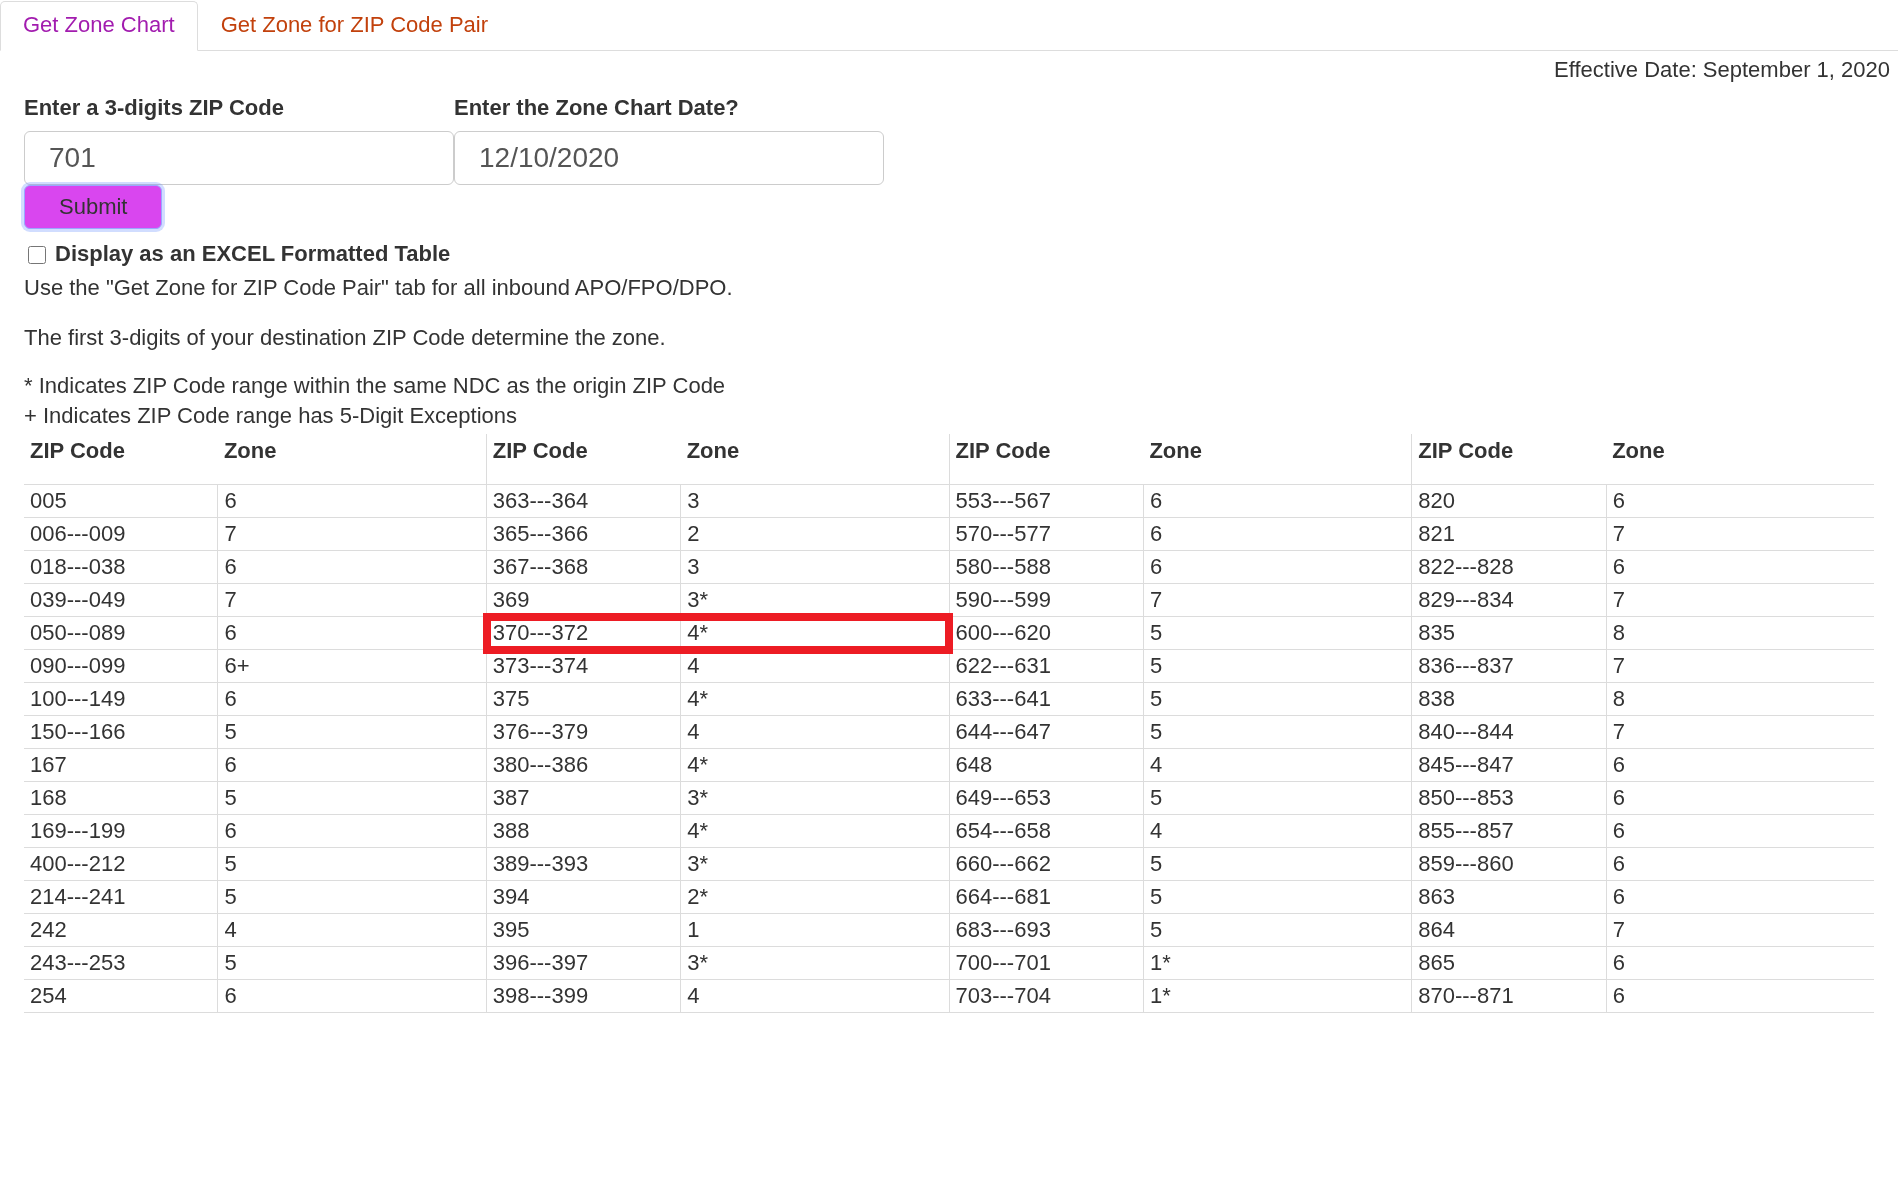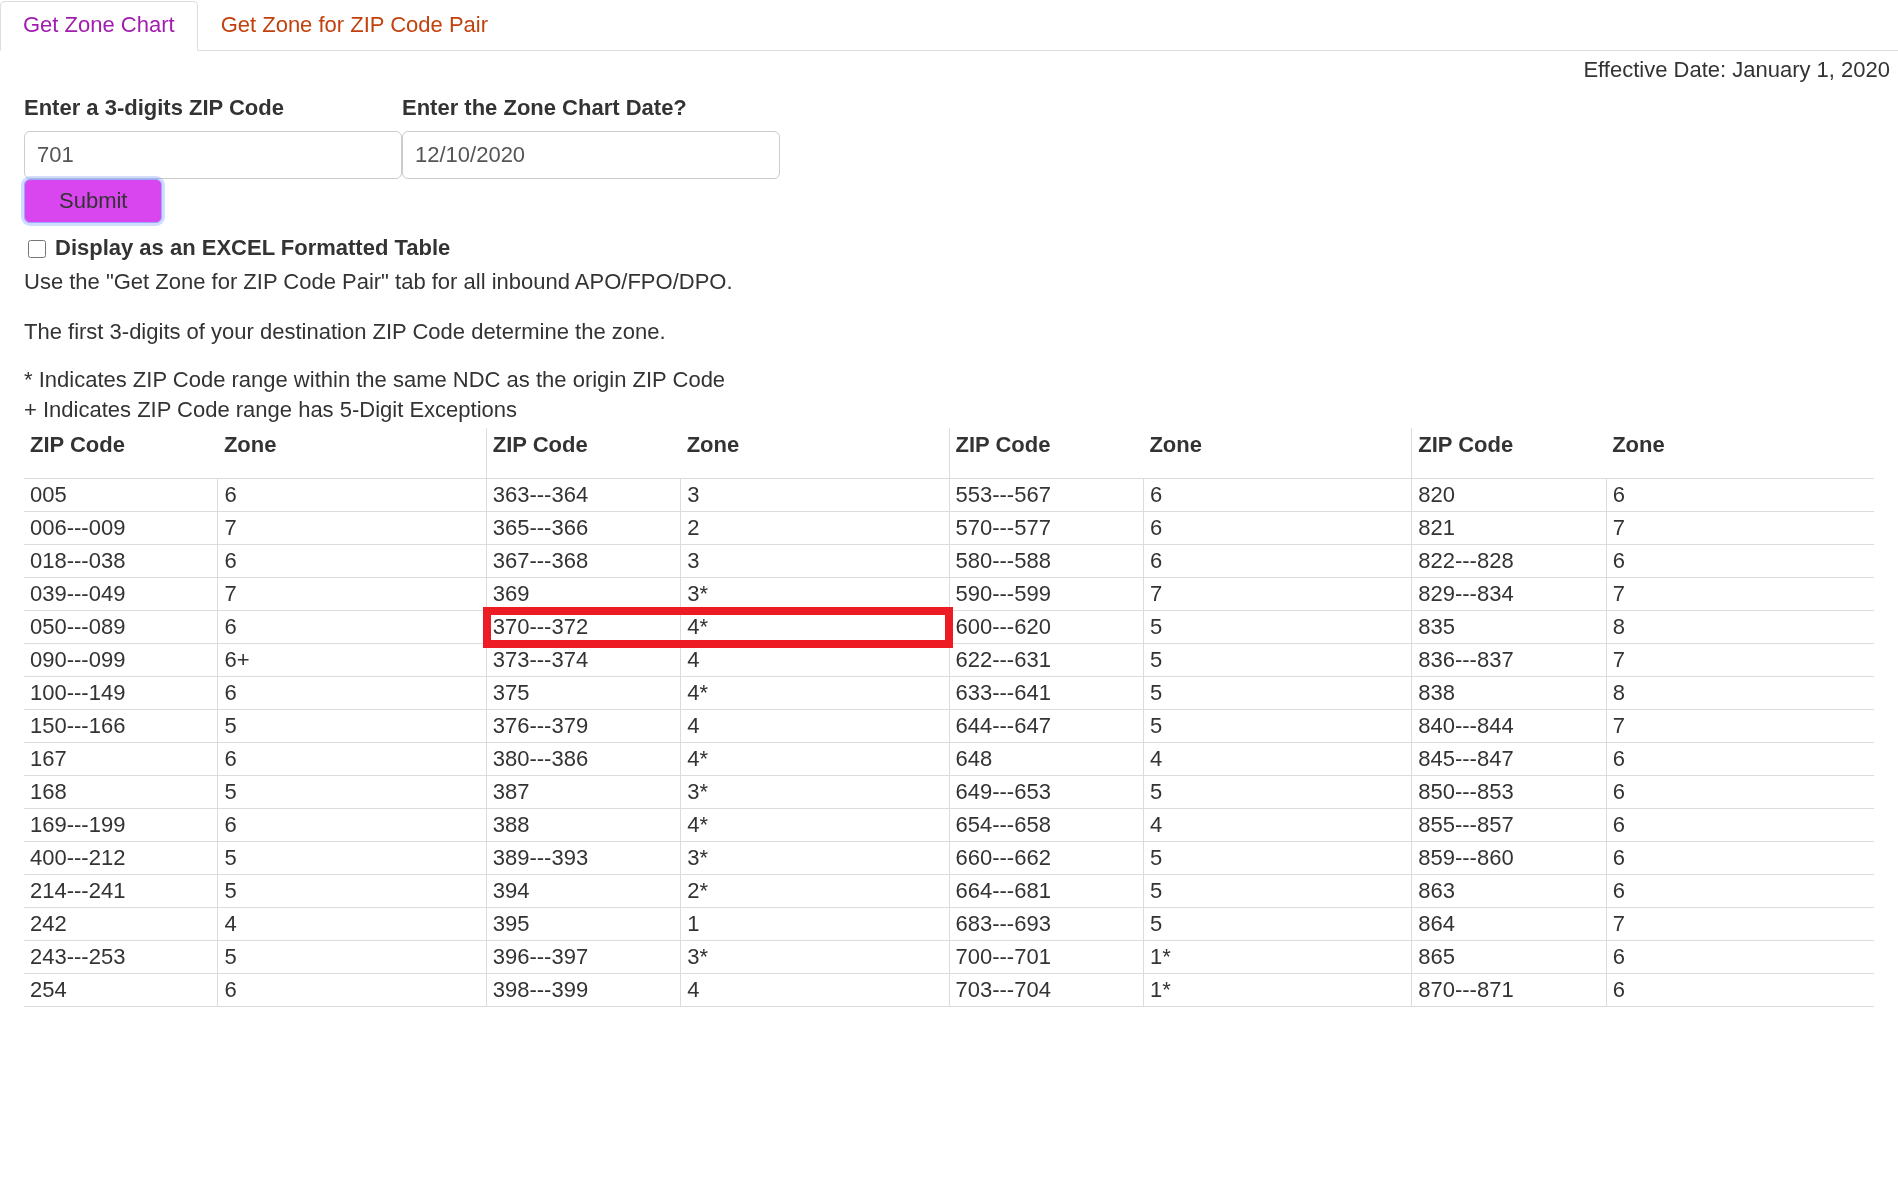--- a/index.html
+++ b/index.html
@@ -51,23 +51,23 @@
     display: flex;
     margin-top: 24px;
   }
   .field label {
     font-weight: 700;
     display: block;
     margin-bottom: 10px;
     font-size: 22px;
   }
   .field input[type="text"] {
-    width: 378px;
-    padding: 10px 12px;
-    font-size: 22px;
+    width: 430px;
+    padding: 10px 24px;
+    font-size: 28px;
     border: 1px solid #ccc;
     border-radius: 6px;
     color: #555;
   }
   .submit-btn {
     padding: 8px 34px;
     font-size: 22px;
     background: #d946ef;
     border: 1px solid #9aa7ff;
     border-radius: 6px;
@@ -142,21 +142,21 @@
 </style>
 </head>
 <body>
 
 <div class="tabs">
   <div class="tab active">Get Zone Chart</div>
   <div class="tab inactive">Get Zone for ZIP Code Pair</div>
 </div>
 
 <div class="content">
-  <div class="effective">Effective Date: January 1, 2020</div>
+  <div class="effective">Effective Date: September 1, 2020</div>
 
   <div class="form-row">
     <div class="field">
       <label>Enter a 3-digits ZIP Code</label>
       <input type="text" value="701" style="">
     </div>
     <div class="field">
       <label>Enter the Zone Chart Date?</label>
       <input type="text" value="12/10/2020" style="">
     </div>

